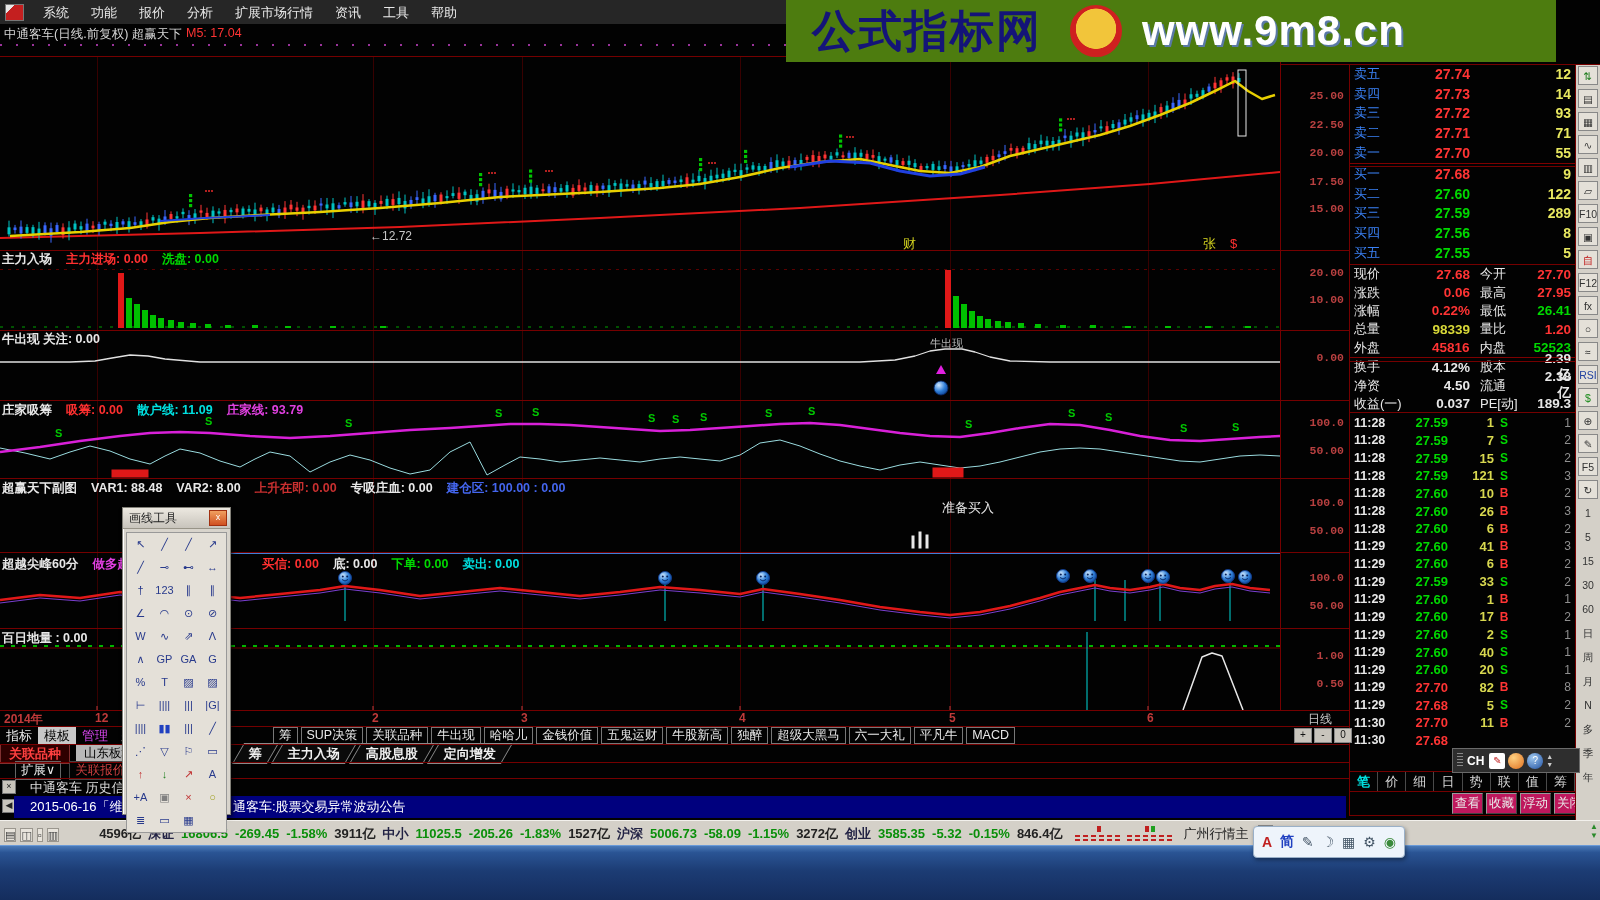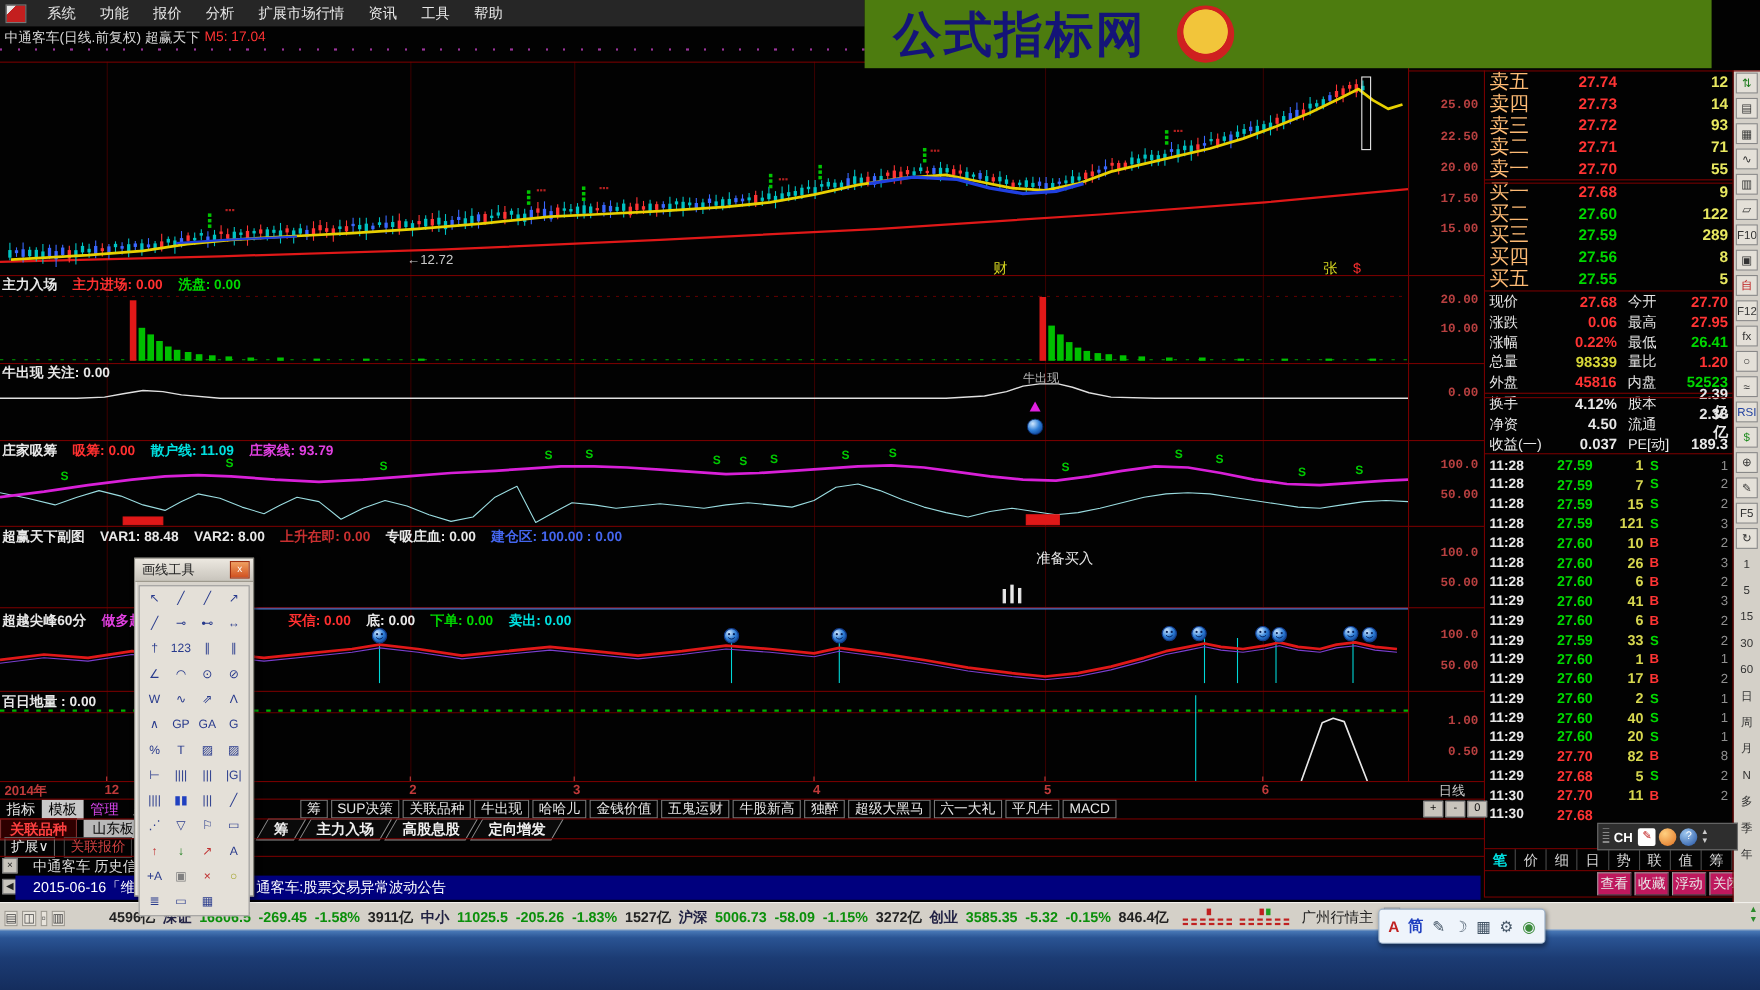--- a/index.html
+++ b/index.html
@@ -33,21 +33,21 @@
   
   #axis-labels{position:absolute;left:0;top:0;z-index:6;}
   .alab{position:absolute;left:1288px;width:56px;text-align:right;color:#b84040;font-size:11.5px;font-weight:bold;font-family:"Liberation Mono","DejaVu Sans Mono",monospace;}
   #xaxis{position:absolute;left:0;top:711px;width:1350px;height:15px;z-index:6;}
   .xlab{position:absolute;top:0;color:#c03a3a;font-size:12px;font-weight:bold;}
   #periodlab{position:absolute;left:1295px;top:711px;width:50px;text-align:center;color:#cccccc;font-size:12px;z-index:8;}
   #zoombtns{position:absolute;left:1294px;top:728px;display:flex;gap:2px;z-index:8;}
   .zbtn{width:16px;height:13px;background:#c8c4bc;border:1px solid #888;color:#111;font-size:10px;line-height:12px;text-align:center;}
   
   .qrow{display:flex;align-items:center;height:19.8px;padding:0 4px;}
-  .ql{width:52px;color:#fdba74;font-size:18px;}
+  .ql{width:52px;color:#3b82f6;font-size:13px;}
   .qp{width:64px;text-align:right;font-weight:700;font-size:14px;}
   .qv{flex:1;text-align:right;color:#e8e860;font-weight:700;font-size:14px;}
   .qdiv{border-top:1px solid #7e0000;}
   #qbook{position:absolute;left:1350px;top:64px;width:225px;height:200px;z-index:5;}
   #qstats{position:absolute;left:1350px;top:265px;width:225px;height:148px;z-index:5;}
   .srow{display:flex;align-items:center;height:18.4px;padding:0 4px;}
   .sl{width:58px;color:#e8e8e8;font-size:13px;}
   .sv1{width:58px;text-align:right;font-weight:700;font-size:13.5px;}
   .sl2{width:54px;margin-left:10px;color:#e8e8e8;font-size:13px;}
   .sv2{flex:1;text-align:right;font-weight:700;font-size:13.5px;}
@@ -71,21 +71,21 @@
   #tabs1{position:absolute;left:0;top:727px;width:1350px;height:17px;z-index:6;display:flex;align-items:center;}
   .t1{color:#e8e8e8;font-size:13px;padding:0 6px;}
   .t1sel{background:#c8c8c8;color:#000;}
   .t1cy{color:#d946ef;}
   .tbox{border:1px solid #777;color:#e8e8e8;font-size:12.5px;padding:0 5px;margin-right:3px;line-height:15px;}
   #tabs2{position:absolute;left:0;top:745px;width:1350px;height:17px;z-index:6;display:flex;align-items:center;}
   .assoc{color:#ff4040;font-weight:bold;font-size:13px;background:#2e0000;border:1px solid #803030;padding:0 8px;margin-right:6px;}
   .board{background:#b8b8b8;color:#000;font-size:12.5px;padding:0 8px;}
   .skew{background:#0a0a0a;border:1px solid #8a8a8a;transform:skewX(-30deg);padding:0 10px;margin-right:4px;}
   .skew span{display:inline-block;transform:skewX(30deg);color:#f0f0f0;font-weight:bold;font-size:13px;}
-  #row3{position:absolute;left:4px;top:763px;height:15px;z-index:6;display:flex;align-items:center;}
+  #row3{position:absolute;left:15px;top:763px;height:15px;z-index:6;display:flex;align-items:center;}
   .exp{color:#e8e8e8;font-size:12.5px;border:1px solid #666;padding:0 5px;margin-right:8px;}
   .aq{color:#d04040;font-size:12.5px;border:1px solid #444;padding:0 5px;}
   #news1{position:absolute;left:30px;top:779px;color:#dddddd;font-size:13px;z-index:6;}
   #news2{position:absolute;left:14px;top:796px;width:1332px;height:22px;background:#00007e;z-index:6;color:#fff;font-size:13px;line-height:22px;}
   #news2 .f1{position:absolute;left:16px;}
   #news2 .f2{position:absolute;left:219px;}
   .sidebtn{position:absolute;width:12px;height:12px;background:#c8c4bc;border:1px solid #777;color:#222;font-size:9px;line-height:11px;text-align:center;z-index:6;}
   
   #graybar{position:absolute;left:0;top:820px;width:1600px;height:25px;background:#d4d0c8;border-top:1px solid #f2f0ec;z-index:40;display:flex;align-items:center;}
   .gico{width:17px;height:17px;margin-left:4px;border:1px solid #9a968e;background:#e8e4dc;color:#444;font-size:11px;line-height:16px;text-align:center;}
@@ -134,20 +134,21 @@
   <div id="titlebar">
     <span class="t">中通客车(日线.前复权) 超赢天下</span>
     <span class="m5">M5: 17.04</span>
   </div>
   <div class="dotrow"></div>
   <div class="dotred"></div>
 
   <div id="banner">
     <span class="site">公式指标网</span>
     <div class="logo"></div>
+    <span class="url">www.9m8.cn</span>
   </div>
 
   <div id="grid">
       <div class="gline" style="left: 97px;"></div>
       <div class="gline" style="left: 373px;"></div>
       <div class="gline" style="left: 522px;"></div>
       <div class="gline" style="left: 740px;"></div>
       <div class="gline" style="left: 950px;"></div>
       <div class="gline" style="left: 1148px;"></div>
     </div>

